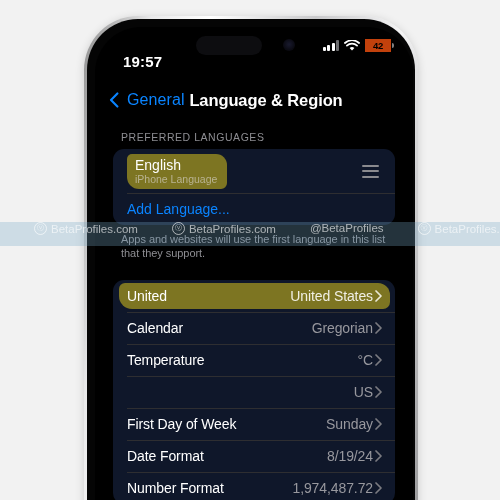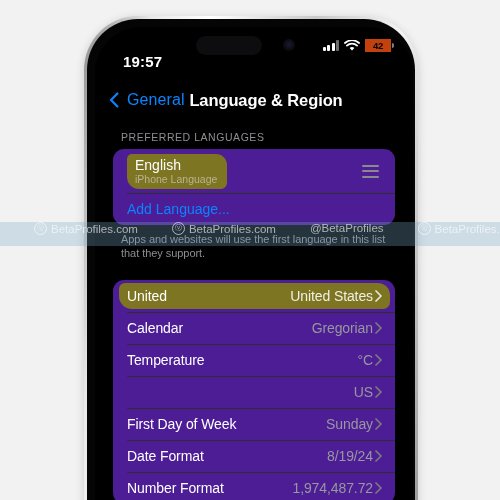--- a/index.html
+++ b/index.html
@@ -181,21 +181,21 @@
   .section-header {
     margin: 0 0 6px 26px;
     font-size: 10.5px;
     color: #8e8e93;
     letter-spacing: 0.55px;
     text-transform: uppercase;
   }
 
   .card {
     margin: 0 18px;
-    background: #4c1d95;
+    background: #0f172a;
     border-radius: 11px;
     overflow: hidden;
   }
 
   .row {
     position: relative;
     display: flex;
     align-items: center;
     min-height: 32px;
     padding: 0 13px 0 14px;

